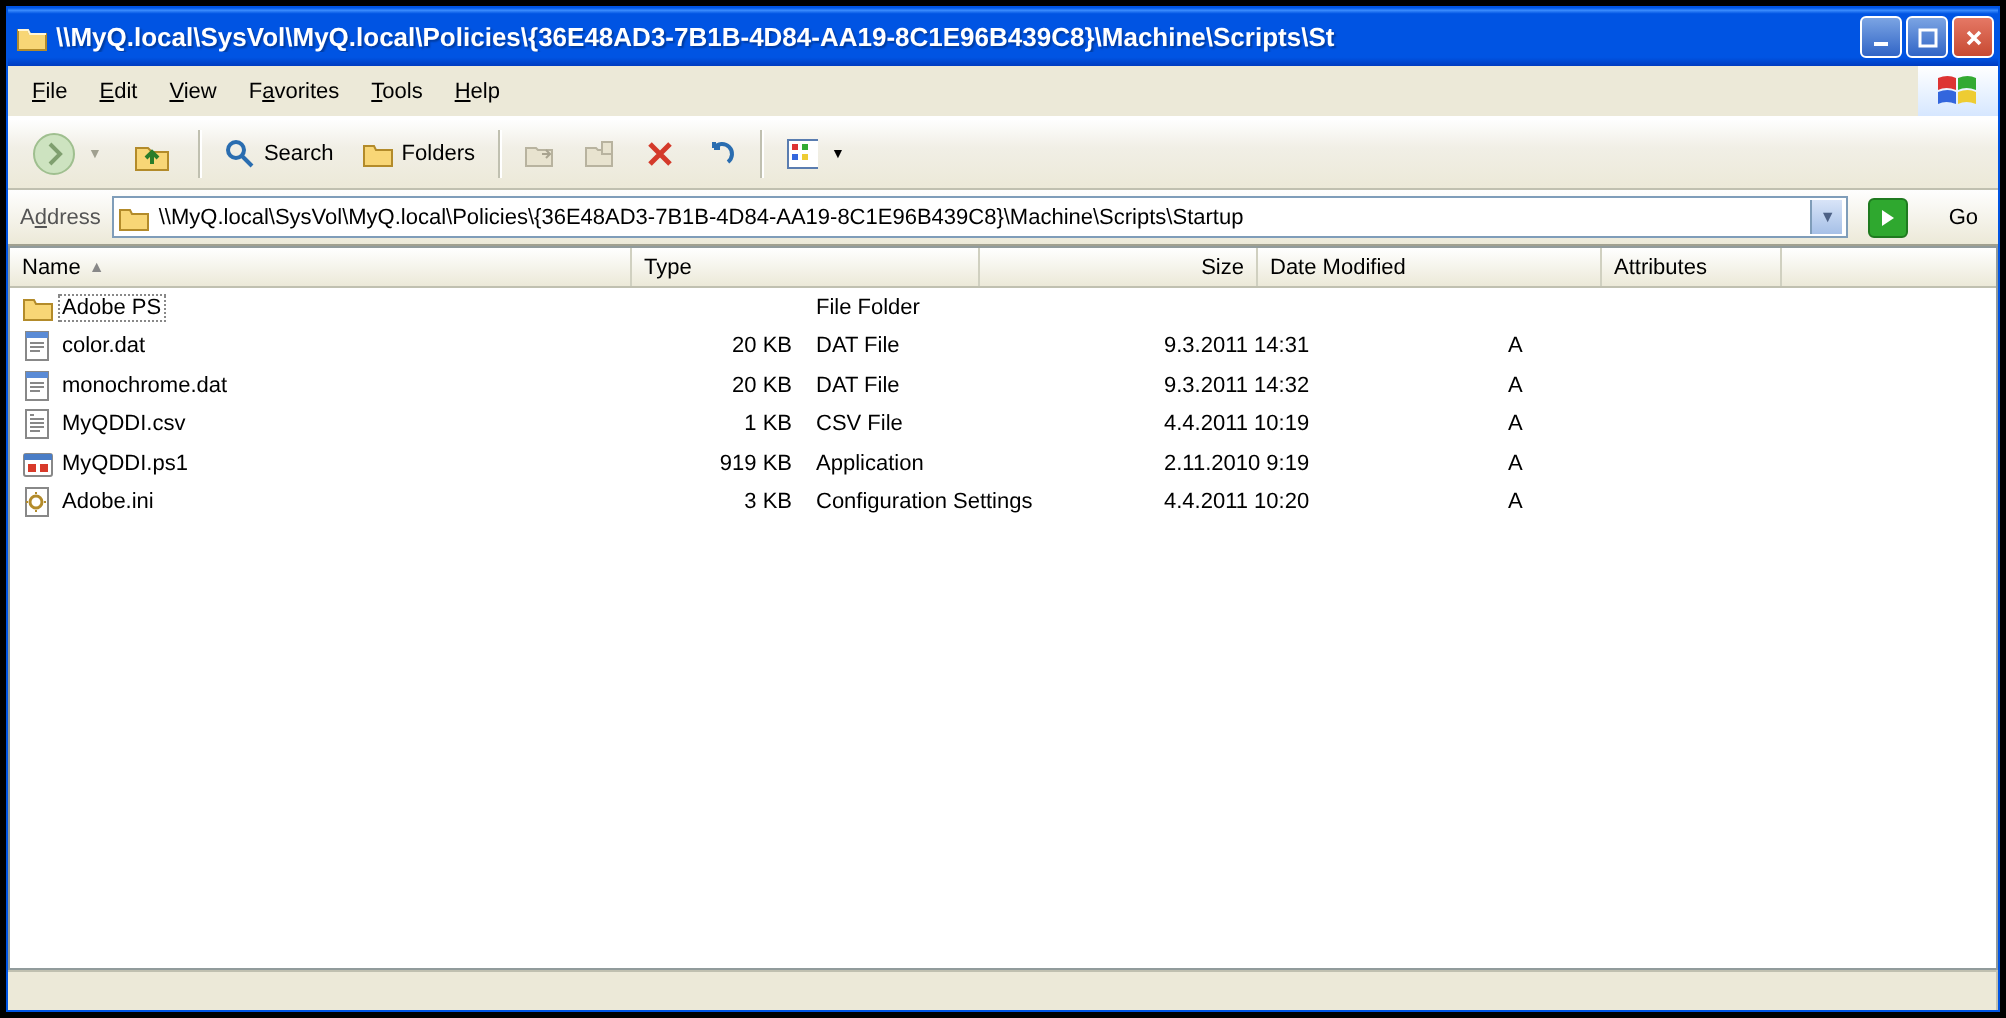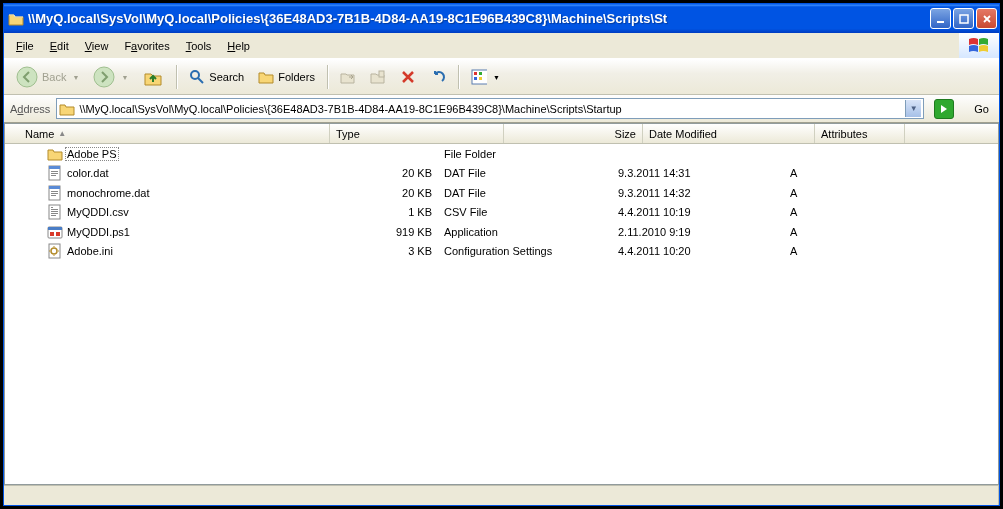--- a/index.html
+++ b/index.html
@@ -178,27 +178,27 @@
     border-bottom: 1px solid #c0c0b0;
   }
   .col-h {
     border-right: 1px solid #d0d0c0;
     padding: 2px 6px;
     display: flex;
     align-items: center;
     cursor: default;
     white-space: nowrap;
   }
-  .col-name { width: 311px; margin-left: 14px; }
+  .col-name { width: 311px; }
   .col-size { width: 139px; justify-content: flex-end; }
   .col-type { width: 174px; }
   .col-modified { width: 172px; }
   .col-attrs { width: 90px; }
   .sort-arrow { font-size: 8px; color: #888; margin-left: 4px; }
-  .rows { flex: 1; overflow: auto; padding-left: 36px; }
+  .rows { flex: 1; overflow: auto; }
   .row {
     display: flex;
     height: 19.5px;
     align-items: center;
   }
   .cell {
     padding: 0 6px;
     white-space: nowrap;
     overflow: hidden;
     display: flex;
@@ -275,30 +275,20 @@
         <svg width="24" height="20" viewBox="0 0 24 20">
           <path d="M2 3 q5 -2 9 0 v6 q-5 -2 -9 0 z" fill="#d33"></path>
           <path d="M12 3 q5 -2 9 0 v6 q-5 -2 -9 0 z" fill="#3a3"></path>
           <path d="M2 10 q5 -2 9 0 v6 q-5 -2 -9 0 z" fill="#36d"></path>
           <path d="M12 10 q5 -2 9 0 v6 q-5 -2 -9 0 z" fill="#ec3"></path>
         </svg>
       </div>
     </div>
 
     <div class="toolbar">
-      <div class="tb-btn disabled">
-        <span class="tb-icon">
-          <svg width="22" height="22">
-              <circle cx="11" cy="11" r="10" fill="#cde3c0" stroke="#9fbf8f"></circle>
-              <path d="M13 6 l-5 5 5 5" fill="none" stroke="#7f9f6f" stroke-width="2"></path>
-            </svg>
-        </span>
-        <span style="color:#a0a090">Back</span>
-        <span class="drop-arrow disabled">▼</span>
-      </div>
       <div class="tb-btn disabled">
         <span class="tb-icon">
           <svg width="22" height="22">
               <circle cx="11" cy="11" r="10" fill="#cde3c0" stroke="#9fbf8f"></circle>
               <path d="M9 6 l5 5 -5 5" fill="none" stroke="#7f9f6f" stroke-width="2"></path>
             </svg>
         </span>
         <span class="drop-arrow disabled">▼</span>
       </div>
       <div class="tb-btn">

